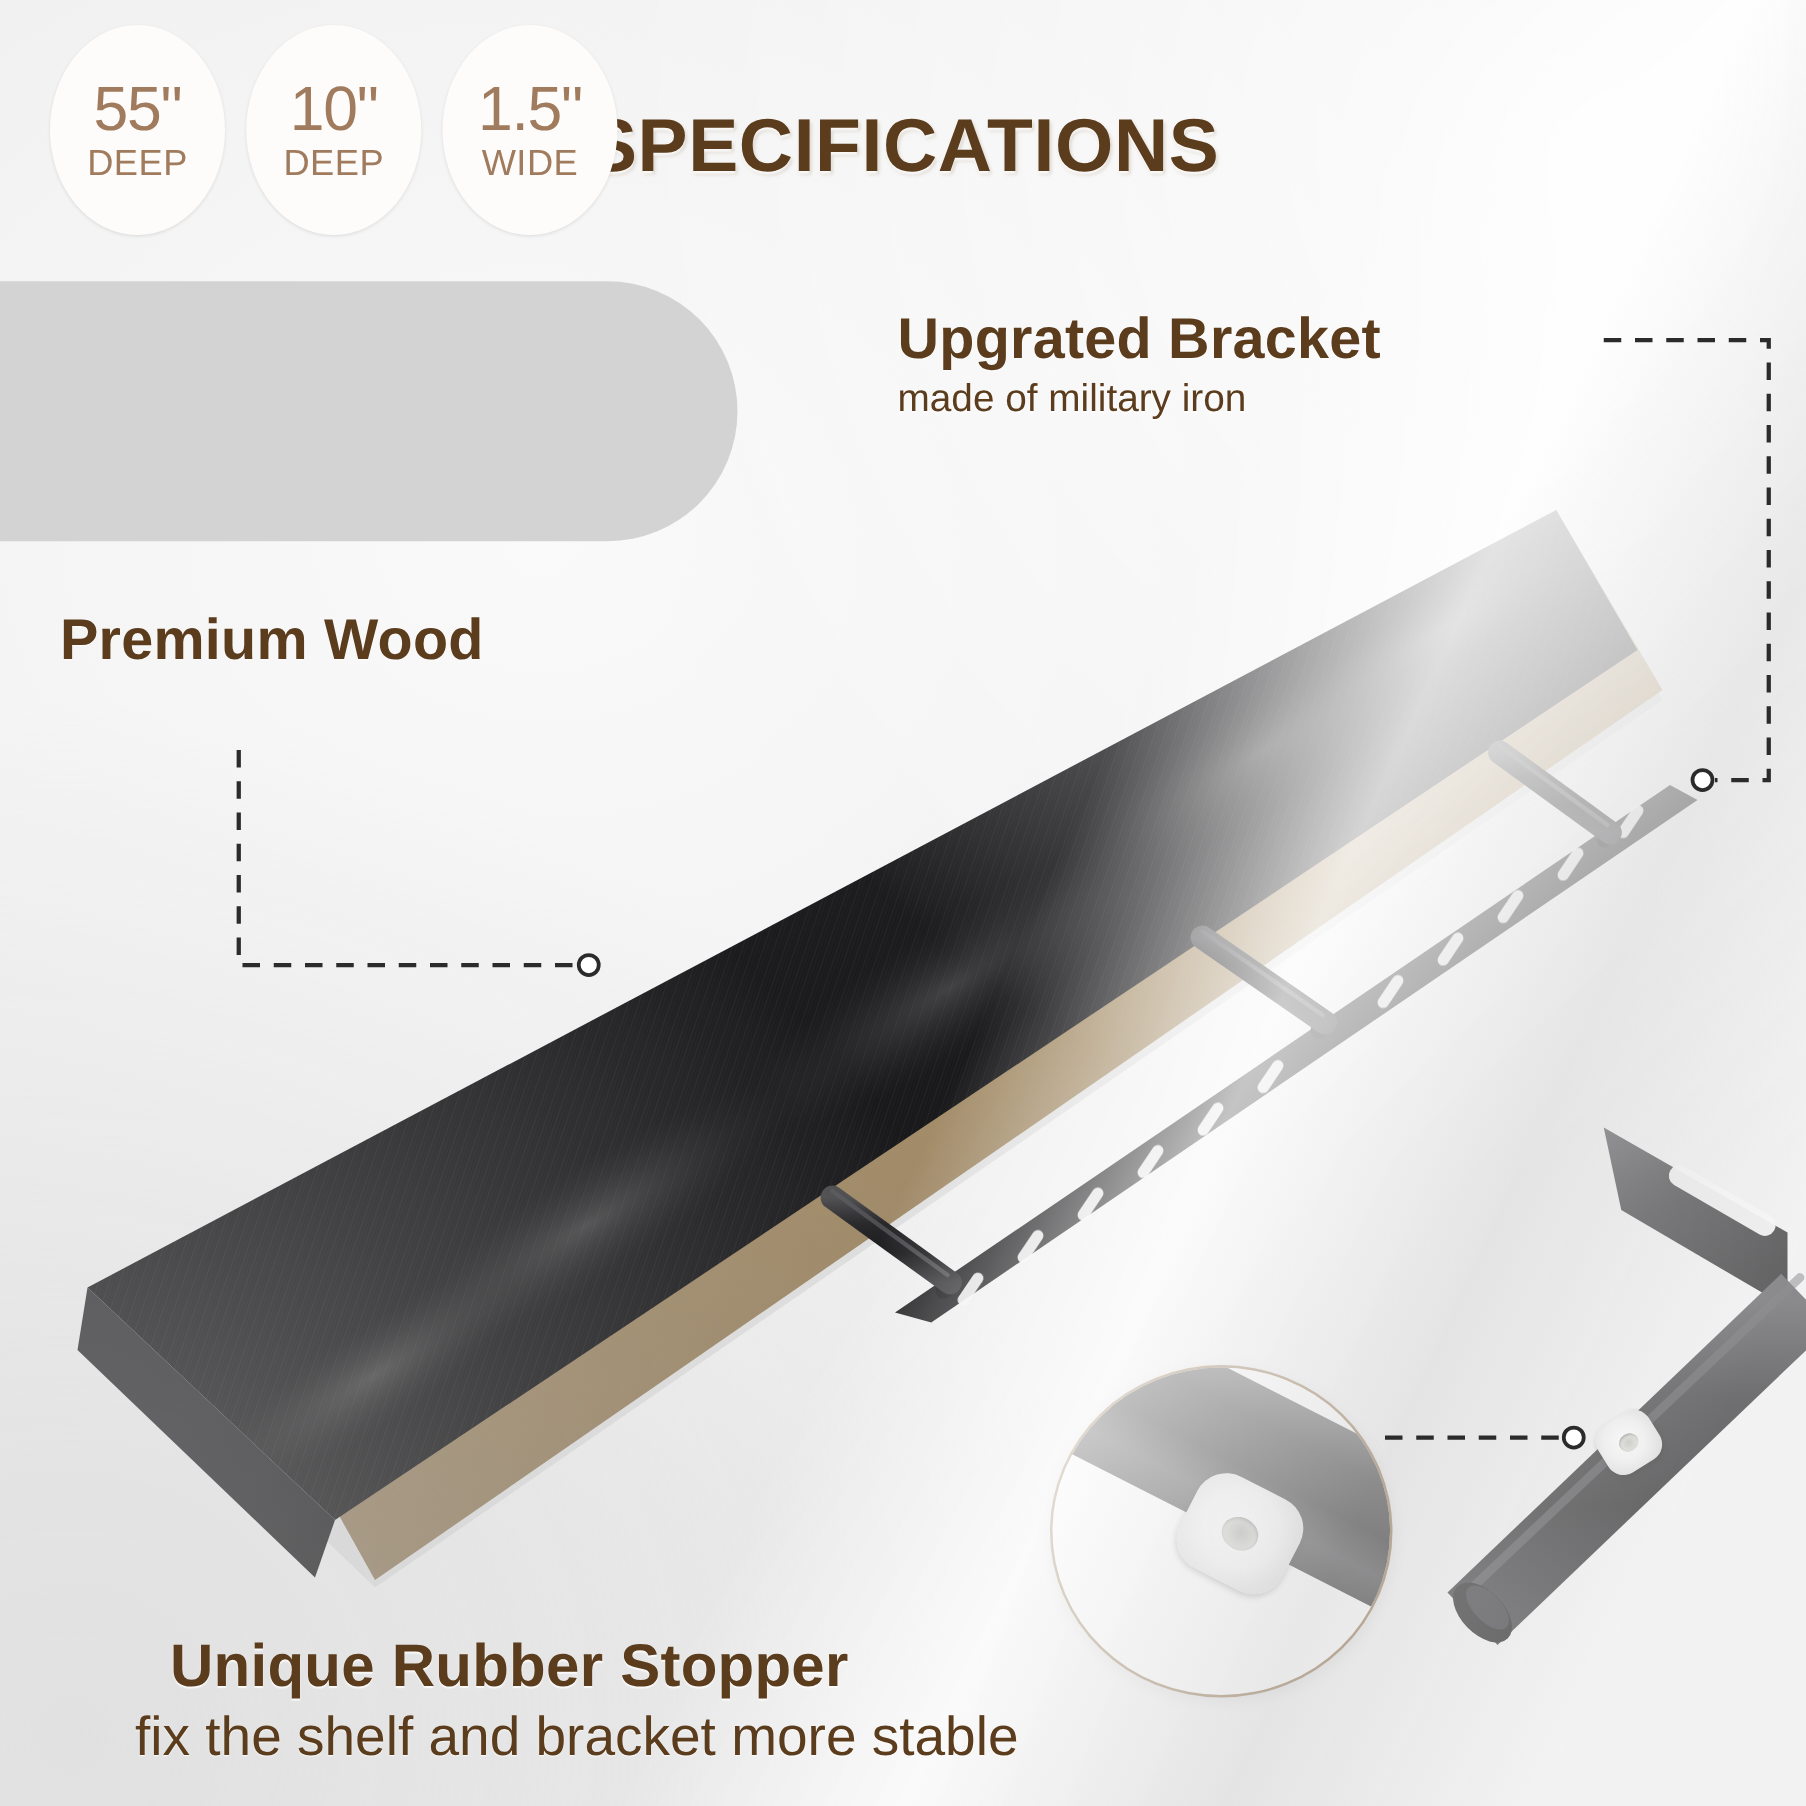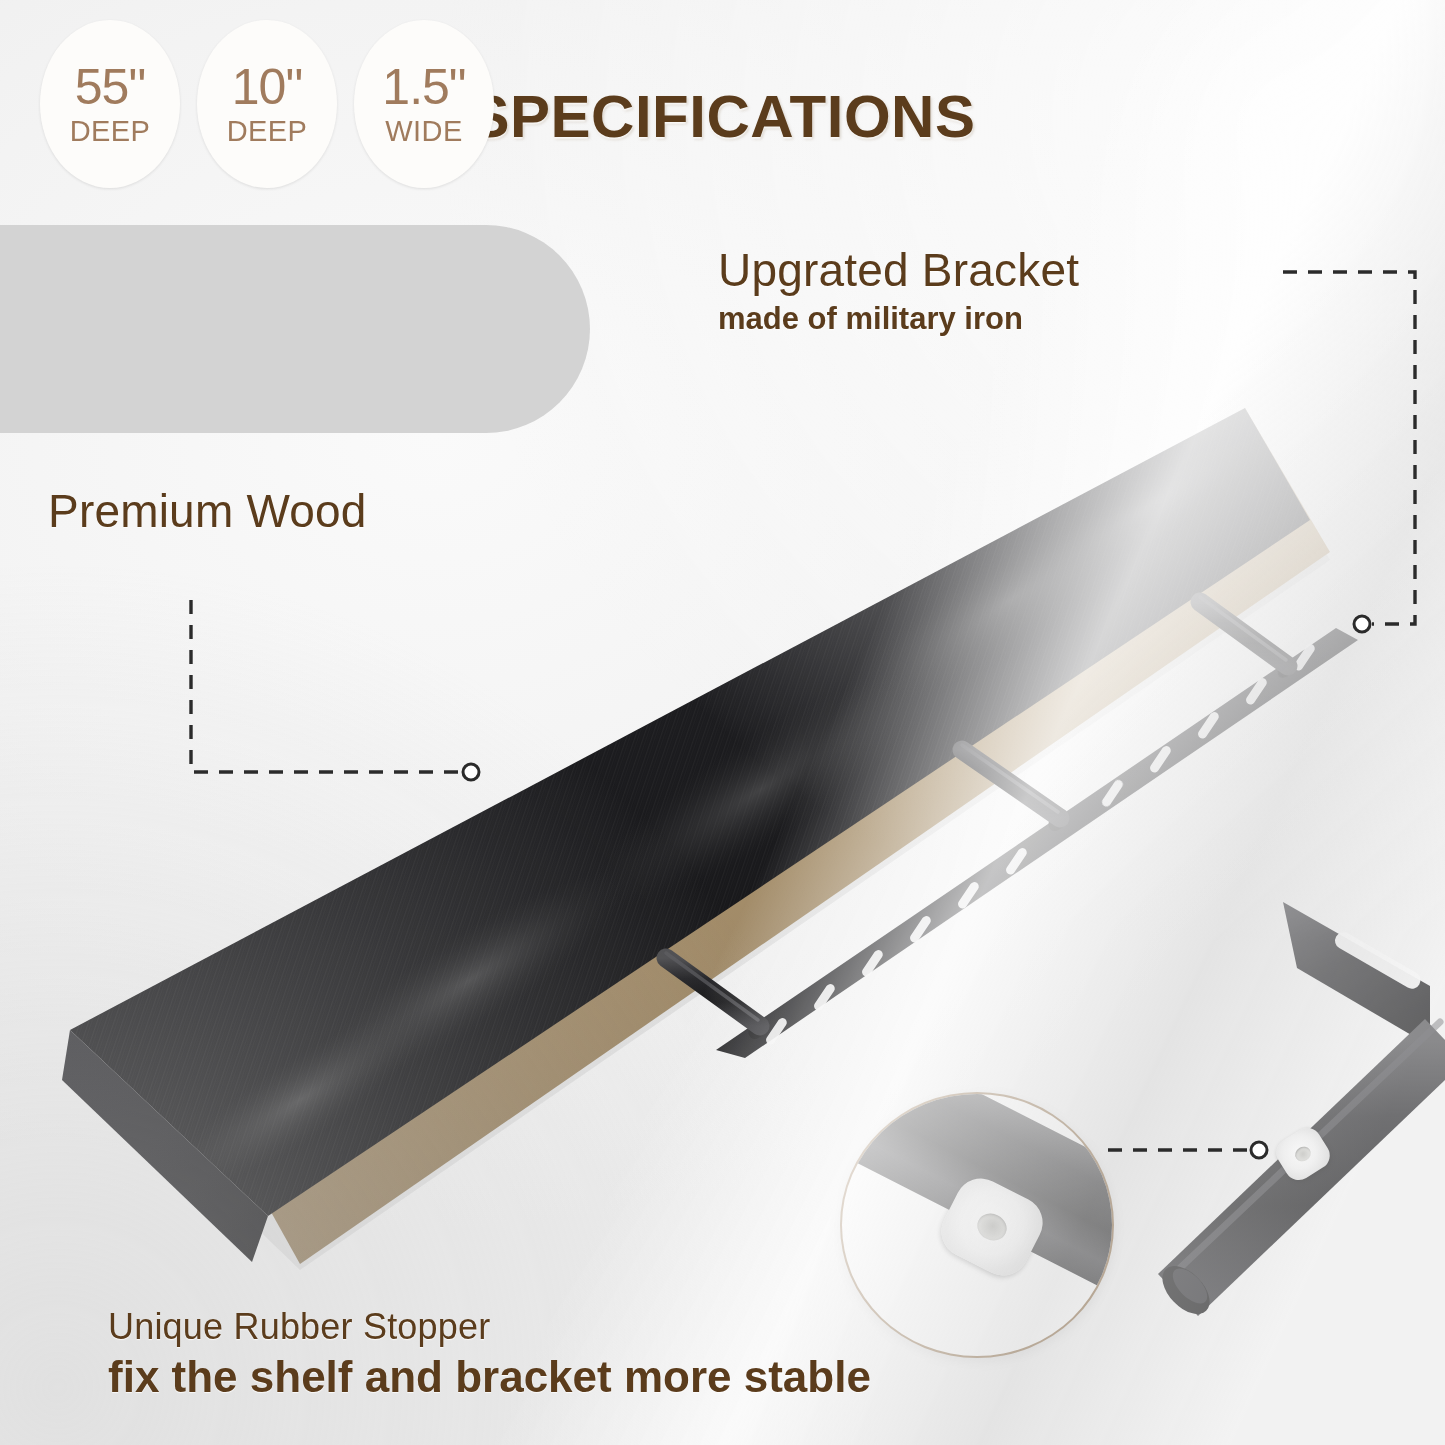--- a/index.html
+++ b/index.html
@@ -41,28 +41,28 @@
     width:140px;height:168px;border-radius:50%;
     background:#fdfcfa;box-shadow:0 1px 3px rgba(0,0,0,.10);
     display:flex;flex-direction:column;align-items:center;justify-content:center;
     line-height:1;
   }
   .spec-num{font-size:50px;font-weight:500;color:#a07b5d;letter-spacing:-1px;}
   .spec-lbl{font-size:29px;font-weight:500;color:#a07b5d;margin-top:5px;letter-spacing:.4px;}
 
   
   .callout{position:absolute;color:#5b3c1c;}
-  .callout .head{font-size:46px;font-weight:400;letter-spacing:.2px;white-space:nowrap;
+  .callout .head{font-size:46px;font-weight:700;letter-spacing:.2px;white-space:nowrap;
      text-shadow:0 1px 1px rgba(255,255,255,.8);}
-  .callout .sub{font-size:31px;font-weight:700;margin-top:4px;white-space:nowrap;
+  .callout .sub{font-size:31px;font-weight:400;margin-top:4px;white-space:nowrap;
      text-shadow:0 1px 1px rgba(255,255,255,.8);}
   #callout-bracket{left:718px;top:243px;}
   #callout-wood{left:48px;top:484px;}
   #callout-stopper{left:108px;top:1306px;}
-  #callout-stopper .head{font-size:36px;}
+  #callout-stopper .head{font-size:48px;margin-left:28px;}
   #callout-stopper .sub{font-size:44px;}
 
   
   #leaders{position:absolute;inset:0;pointer-events:none;}
 
   
   #photo{position:absolute;inset:0;}
 
   
   .magnifier{

